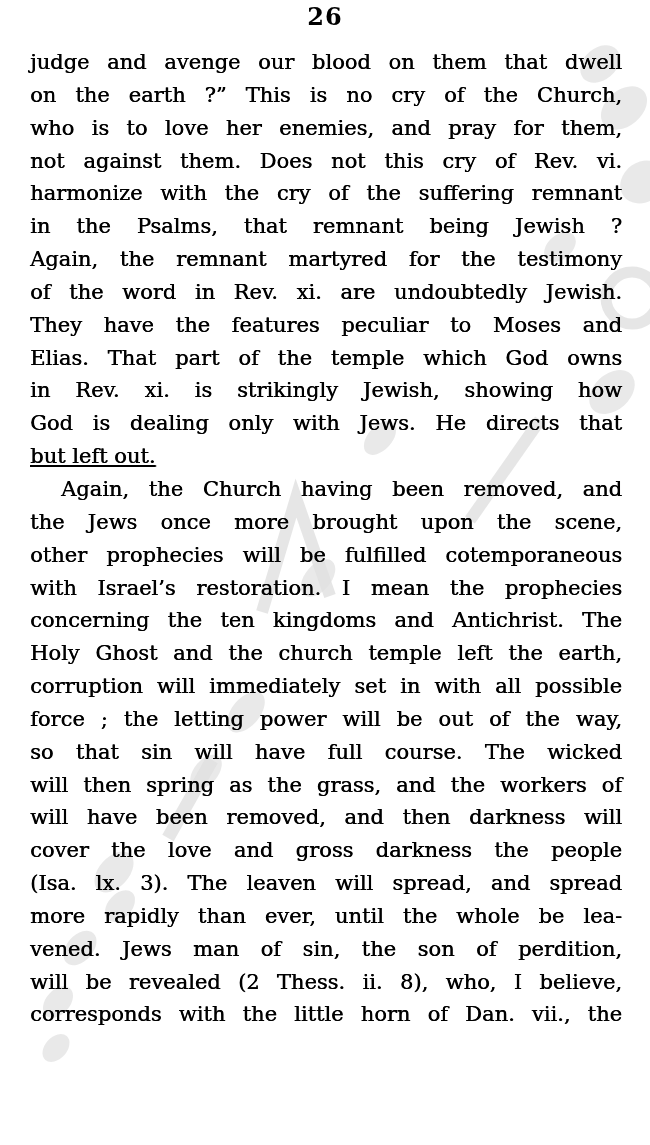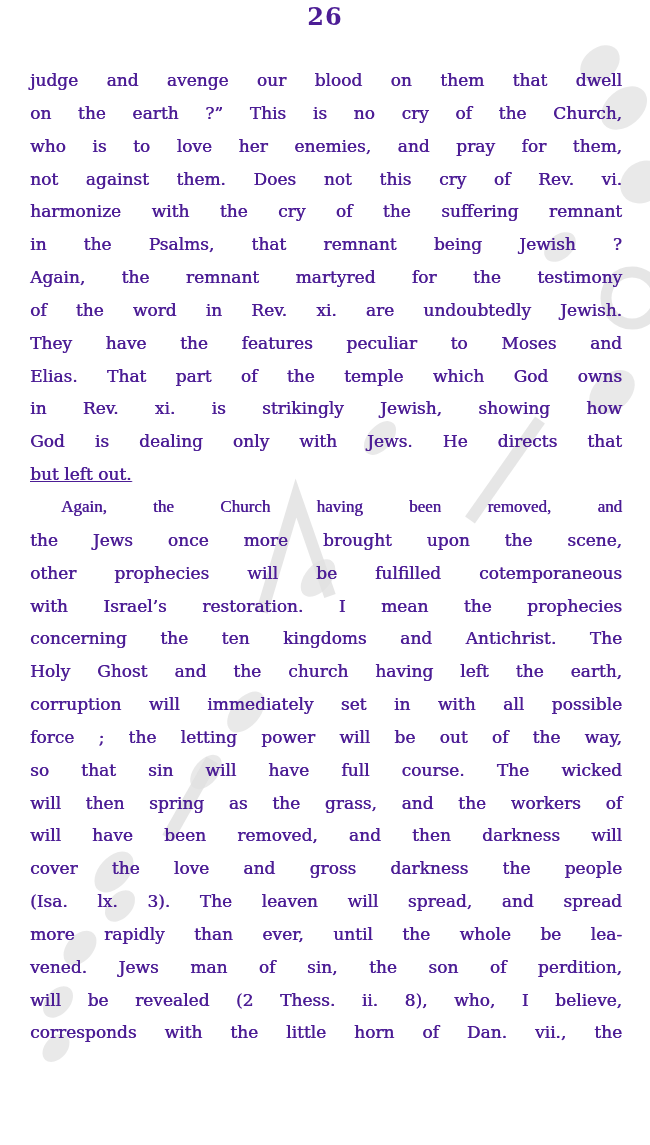--- a/index.html
+++ b/index.html
@@ -7,59 +7,59 @@
     padding: 0;
     background: #ffffff;
   }
   .page {
     position: relative;
     width: 650px;
     height: 1145px;
     background: #ffffff;
     overflow: hidden;
     font-family: "DejaVu Serif", serif;
-    color: #4c1d95;
+    color: #000000;
   }
   .watermark {
     position: absolute;
     inset: 0;
     z-index: 0;
     pointer-events: none;
   }
   .page-number {
     position: absolute;
     top: 2px;
     left: 0;
     width: 100%;
     text-align: center;
     font-size: 24px;
     font-weight: bold;
     letter-spacing: 1px;
     z-index: 1;
   }
   .body-text {
     position: absolute;
-    top: 64px;
+    top: 46px;
     left: 30px;
     width: 592px;
     z-index: 1;
-    font-size: 17px;
+    font-size: 21px;
     line-height: 32.85px;
     text-shadow: 0.45px 0 0 currentColor; 
   }
   .paragraph { margin: 0; }
   .line {
     text-align: justify;
     text-align-last: justify;
     white-space: normal;
     height: 32.85px;
     overflow: visible;
   }
   .line.no-justify { text-align-last: left; text-decoration: underline; }
-  .line.indent { text-indent: 31px; font-family: Liberation Serif, serif; }
+  .line.indent { text-indent: 31px; }
 </style>
 </head>
 <body>
 
 <div class="page">
 
   <div class="watermark">
     <svg width="650" height="1145" viewBox="0 0 650 1145" xmlns="http://www.w3.org/2000/svg">
       <g fill="#e2e2e2" fill-opacity="0.75" stroke="none">
         <ellipse cx="600" cy="64" rx="22" ry="16" transform="rotate(-40 600 64)"></ellipse>
@@ -103,21 +103,21 @@
         <div class="line">in Rev. xi. is strikingly Jewish, showing how</div>
         <div class="line">God is dealing only with Jews.  He directs that</div>
         <div class="line no-justify">but left out.</div>
       </div>
       <div class="paragraph">
         <div class="line indent">Again, the Church having been removed, and</div>
         <div class="line">the Jews once more brought upon the scene,</div>
         <div class="line">other prophecies will be fulfilled cotemporaneous</div>
         <div class="line">with Israel’s restoration.  I mean the prophecies</div>
         <div class="line">concerning the ten kingdoms and Antichrist.  The</div>
-        <div class="line">Holy Ghost and the church having left the earth,</div>
+        <div class="line">Holy Ghost and the church temple left the earth,</div>
         <div class="line">corruption will immediately set in with all possible</div>
         <div class="line">force ; the letting power will be out of the way,</div>
         <div class="line">so that sin will have full course.  The wicked</div>
         <div class="line">will then spring as the grass, and the workers of</div>
         <div class="line">will have been removed, and then darkness will</div>
         <div class="line">cover the love and gross darkness the people</div>
         <div class="line">(Isa. lx. 3).  The leaven will spread, and spread</div>
         <div class="line">more rapidly than ever, until the whole be lea-</div>
         <div class="line">vened.  Jews man of sin, the son of perdition,</div>
         <div class="line">will be revealed (2 Thess. ii. 8), who, I believe,</div>

